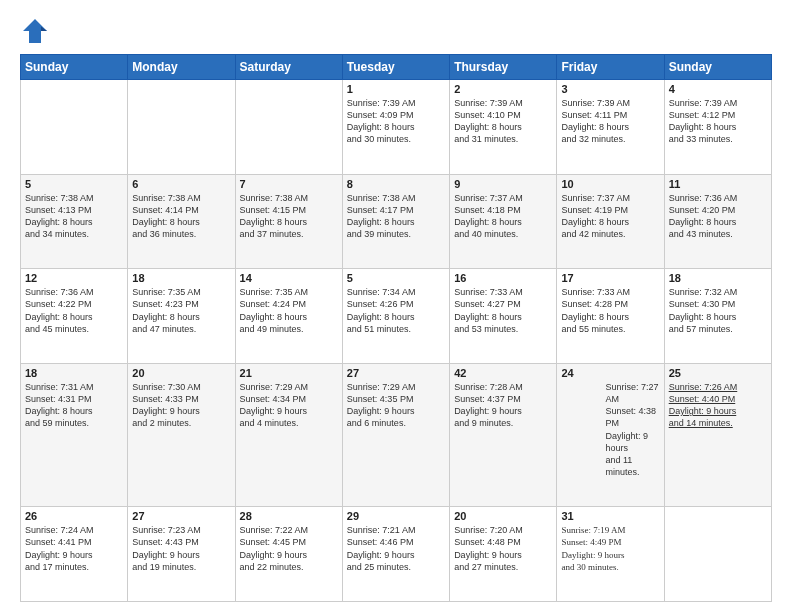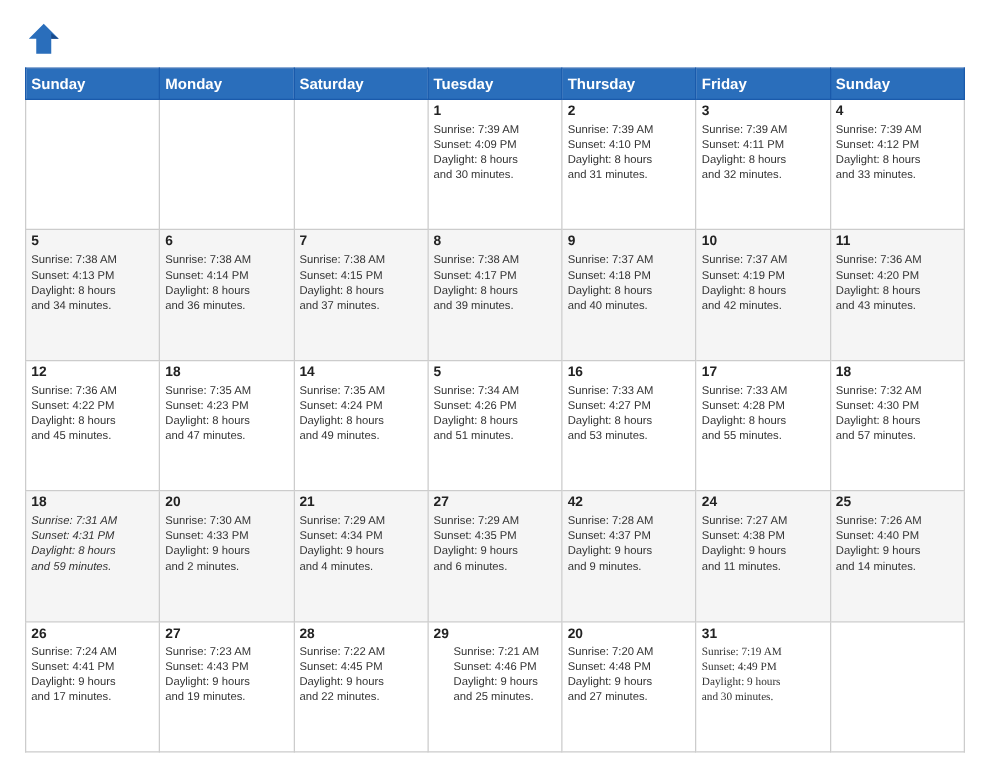--- a/index.html
+++ b/index.html
@@ -268,21 +268,21 @@
             <span class="day-number">18</span>
             <div class="day-info" style="white-space: pre-line;">Sunrise: 7:32 AM
 Sunset: 4:30 PM
 Daylight: 8 hours
 and 57 minutes.</div>
           </td>
         </tr>
         <tr>
           <td>
             <span class="day-number">18</span>
-            <div class="day-info" style="white-space: pre-line; font-style: italic;">Sunrise: 7:31 AM
+            <div class="day-info" style="white-space: pre-line;">Sunrise: 7:31 AM
 Sunset: 4:31 PM
 Daylight: 8 hours
 and 59 minutes.</div>
           </td>
           <td>
             <span class="day-number">20</span>
             <div class="day-info" style="white-space: pre-line;">Sunrise: 7:30 AM
 Sunset: 4:33 PM
 Daylight: 9 hours
 and 2 minutes.</div>
@@ -303,28 +303,28 @@
           </td>
           <td>
             <span class="day-number">42</span>
             <div class="day-info" style="white-space: pre-line;">Sunrise: 7:28 AM
 Sunset: 4:37 PM
 Daylight: 9 hours
 and 9 minutes.</div>
           </td>
           <td>
             <span class="day-number">24</span>
-            <div class="day-info" style="white-space: pre-line;">Sunrise: 7:27 AM
+            <div class="day-info" style="white-space: pre-line; margin-left: 44px;">Sunrise: 7:27 AM
 Sunset: 4:38 PM
 Daylight: 9 hours
 and 11 minutes.</div>
           </td>
           <td>
             <span class="day-number">25</span>
-            <div class="day-info" style="white-space: pre-line;">Sunrise: 7:26 AM
+            <div class="day-info" style="white-space: pre-line; text-decoration: underline;">Sunrise: 7:26 AM
 Sunset: 4:40 PM
 Daylight: 9 hours
 and 14 minutes.</div>
           </td>
         </tr>
         <tr>
           <td>
             <span class="day-number">26</span>
             <div class="day-info" style="white-space: pre-line;">Sunrise: 7:24 AM
 Sunset: 4:41 PM
@@ -340,21 +340,21 @@
           </td>
           <td>
             <span class="day-number">28</span>
             <div class="day-info" style="white-space: pre-line;">Sunrise: 7:22 AM
 Sunset: 4:45 PM
 Daylight: 9 hours
 and 22 minutes.</div>
           </td>
           <td>
             <span class="day-number">29</span>
-            <div class="day-info" style="white-space: pre-line; margin-left: 16px;">Sunrise: 7:21 AM
+            <div class="day-info" style="white-space: pre-line;">Sunrise: 7:21 AM
 Sunset: 4:46 PM
 Daylight: 9 hours
 and 25 minutes.</div>
           </td>
           <td>
             <span class="day-number">20</span>
             <div class="day-info" style="white-space: pre-line;">Sunrise: 7:20 AM
 Sunset: 4:48 PM
 Daylight: 9 hours
 and 27 minutes.</div>

